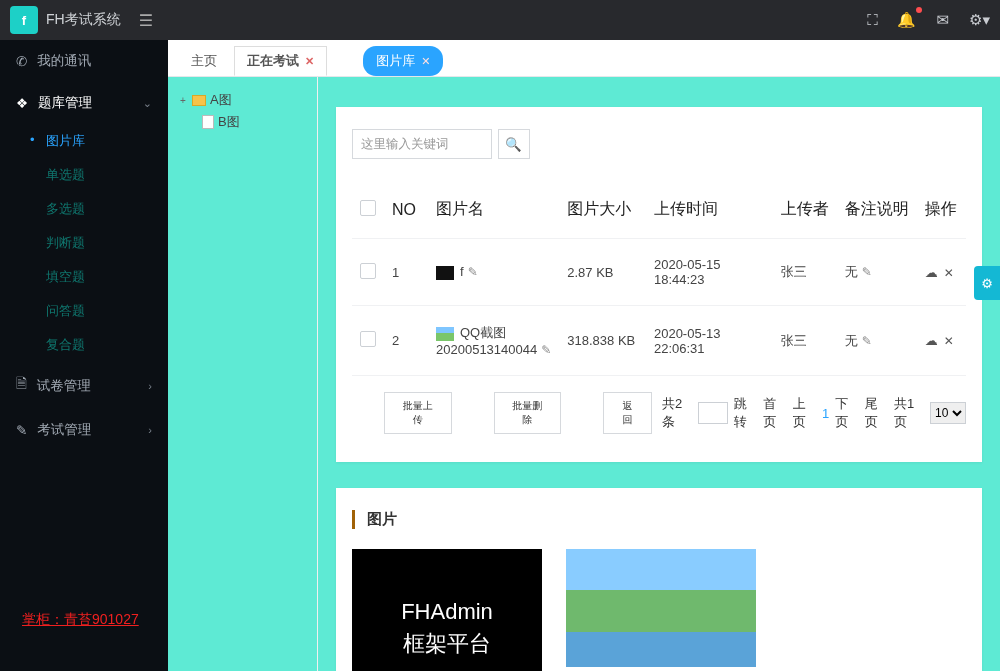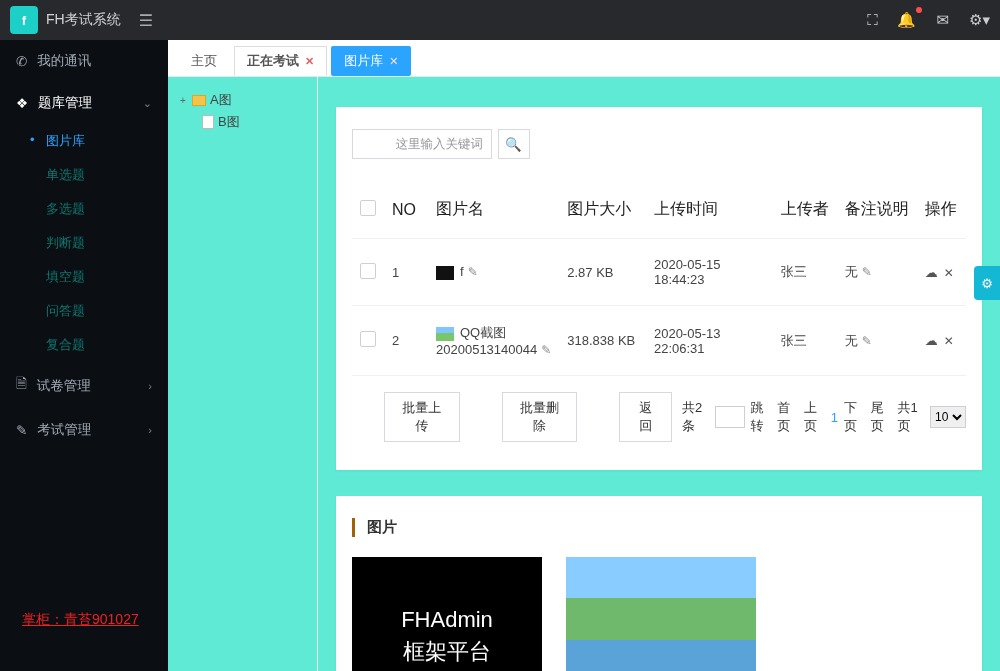--- a/index.html
+++ b/index.html
@@ -27,54 +27,54 @@
 .sub-item.active { color: #2aa4ff; }
 .sub-item.active::before { content:"•"; position:absolute; left:30px; color:#2aa4ff;}
 .side-footer { position: absolute; bottom: 42px; left: 22px; color: #f02020; font-size: 14px; text-decoration: underline; }
 
 
 .content { position: absolute; left: 168px; right: 0; top: 40px; bottom: 0; background: #5eead4; display:flex; flex-direction:column; }
 .tabs { display: flex; align-items: center; gap: 4px; padding: 6px 10px 0 10px; border-bottom: 1px solid #e5e7ea; font-size: 13px; background:#fff; }
 .tab { padding: 5px 12px; border:1px solid transparent; cursor:pointer; position:relative; color:#555;}
 .tab.home { }
 .tab .tclose { margin-left:6px; color:#d66; font-size:11px;}
-.tab.active { background: #2aa4ff; color: #fff; border-radius:2px;}
+.tab.active { background: #2aa4ff; color: #fff; border-radius:13px;margin-left:32px;}
 .tab.border { border:1px solid #ddd; border-bottom:1px solid #fff;font-weight:bold; }
 
 .body-row { display:flex; flex:1; overflow:auto; }
 
 
 .tree-panel { width: 150px; padding: 12px 10px; font-size: 13px; color:#444; border-right:1px solid #f0f0f0;}
 .tree-node { display:flex; align-items:center; gap:4px; padding:2px 0; cursor:pointer;}
 .tree-expander{ font-size:10px; color:#666; width:10px; text-align:center;}
 .folder-icon{ width:14px; height:11px; background:#f6c34a; border:1px solid #d8a826; display:inline-block;}
 .file-icon{ width:12px; height:14px; background:#fff; border:1px solid #bbb; display:inline-block; position:relative;}
 
 
 .main-panel { flex:1; padding: 30px 18px 18px 18px; }
 .card { background:#fff; box-shadow:0 1px 3px rgba(0,0,0,.06); padding: 0; margin-bottom: 26px;}
 .card-inner{ padding: 22px 16px;}
 .searchrow{ display:flex; gap:6px; margin-bottom:22px;}
-.searchrow input{ width:140px; height:30px; border:1px solid #d6d9dd; padding:0 8px; font-size:12.5px; color:#333;text-align:right; }
+.searchrow input{ width:140px; height:30px; border:1px solid #d6d9dd; padding:0 8px; font-size:12.5px; color:#333; }
 .searchrow input::placeholder{ color:#999;}
 .iconbtn{ width:32px; height:30px; border:1px solid #d6d9dd; background:#fff; cursor:pointer; display:flex; align-items:center; justify-content:center; color:#666;}
 
 table.tbl { width:100%; border-collapse:collapse; font-size:13px; }
 table.tbl th, table.tbl td { text-align:left; padding:18px 8px; border-bottom:1px solid #f0f1f3; color:#444;}
 table.tbl th { font-weight:400; font-size:16px; color:#222; white-space:nowrap;}
 .chk { width:16px; height:16px; border:1px solid #ccd0d5; border-radius:2px; display:inline-block; cursor:pointer; background:#fff;}
 .thumb{ width:18px; height:14px; display:inline-block; vertical-align:middle; margin-right:6px; }
 .thumb.dark{ background:#111;}
 .thumb.pic{ background:linear-gradient(#7fc6ff 40%, #7ac66a 40%);}
 .editpen{ color:#888; font-size:12px; margin-left:4px; cursor:pointer;}
 .opicon{ color:#555; font-size:13px; cursor:pointer; margin-right:6px;}
 .opicon.x{ font-size:12px; margin-right:0;}
 
 .btnrow{ display:flex; gap:10px; padding:16px 0 6px 0; align-items:center;}
-.btn{ border:1px solid #d6d9dd; background:#fff; padding:6px 14px; font-size:13px; cursor:pointer; color:#333;margin-left:32px;}
+.btn{ border:1px solid #d6d9dd; background:#fff; padding:6px 14px; font-size:10px; cursor:pointer; color:#333;margin-left:32px;}
 .pager{ margin-left:auto; display:flex; align-items:center; gap:6px; font-size:13px; color:#333;}
 .pager input{ width:30px; height:22px; border:1px solid #ccd0d5;}
 .pager select{ height:22px; border:1px solid #ccd0d5; font-size:12px;}
 .pager a{ color:#333; text-decoration:none; cursor:pointer;}
 .pager .cur{ color:#2aa4ff; }
 
 .section-title{ border-left:3px solid #a16207; padding-left:12px; font-size:15px; font-weight:600; margin-bottom:20px; color:#333;}
 .gallery{ display:flex; gap:24px; padding-bottom:30px;}
 .gal-item{ width:190px; }
 .gal-item .gimg1{ width:190px; height:160px; background:#000; color:#fff; display:flex; flex-direction:column; align-items:center; justify-content:center; font-size:22px;}

